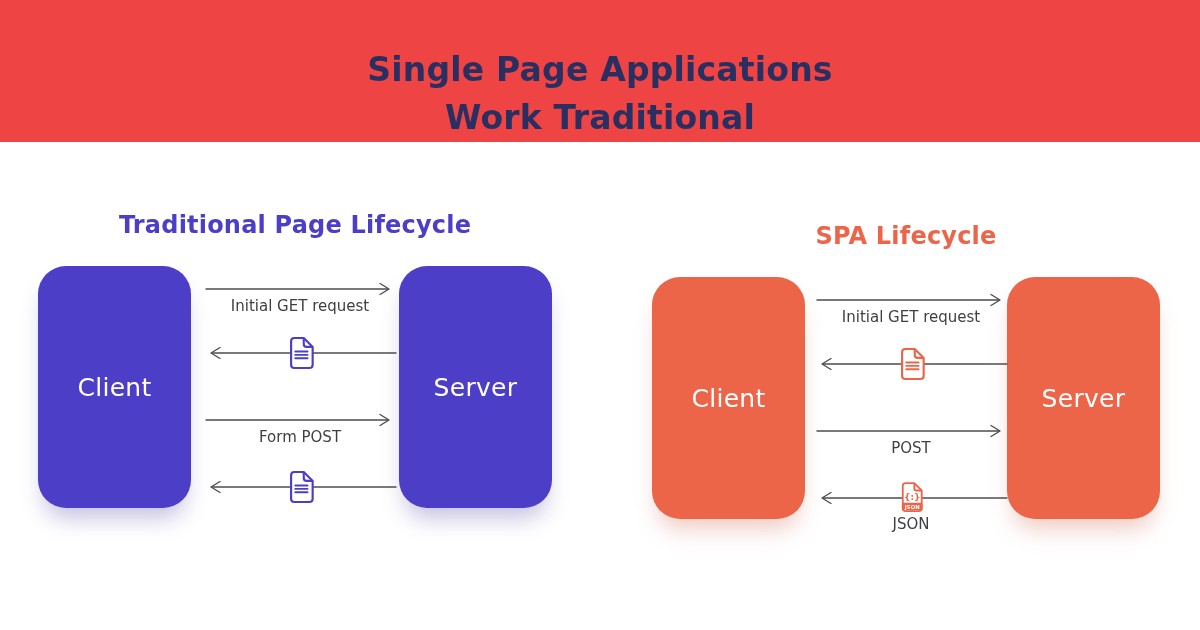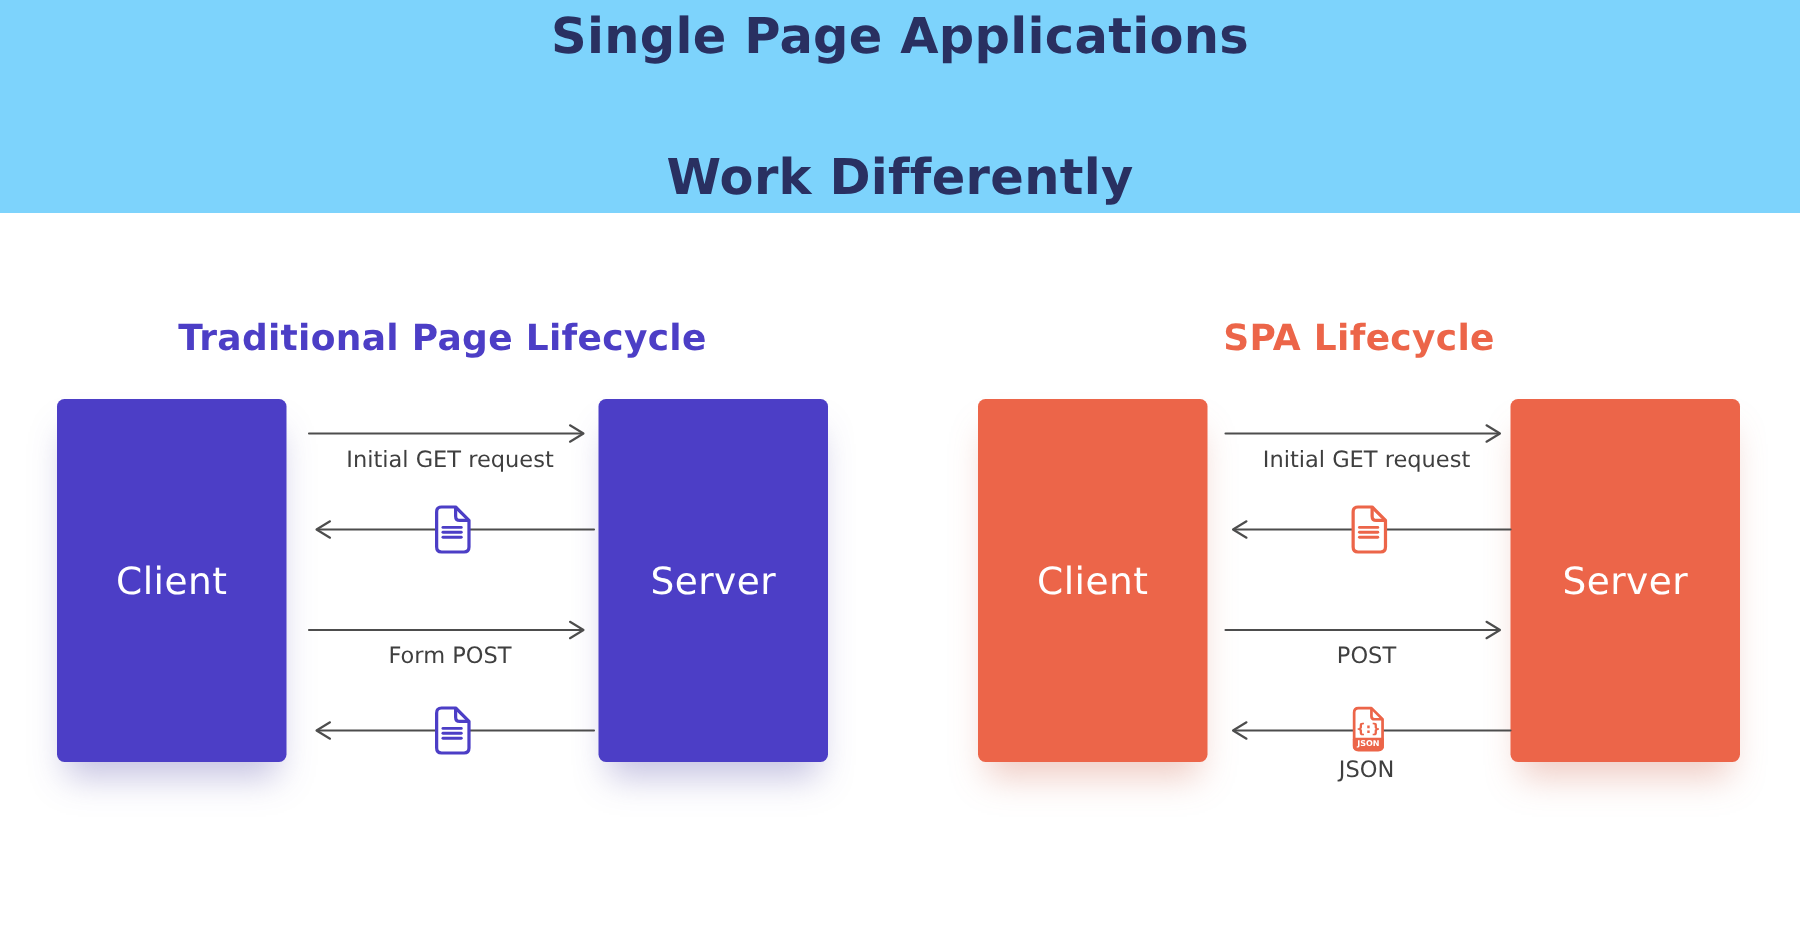--- a/index.html
+++ b/index.html
@@ -6,46 +6,46 @@
   .canvas{
     position:relative;
     width:1200px;height:630px;
     background:#ffffff;
     overflow:hidden;
     font-family:"DejaVu Sans","Liberation Sans",sans-serif;
   }
   
   .header{
     position:absolute;left:0;top:0;width:1200px;height:142px;
-    background:#7dd3fc;
-    display:flex;flex-direction:column;align-items:center;justify-content:space-between;gap:13px;
+    background:#ef4444;
+    display:flex;flex-direction:column;align-items:center;justify-content:flex-end;
   }
   .header .title-line{
     color:#293061;
     font-size:33px;
     font-weight:bold;
     line-height:48px;
     letter-spacing:.2px;
     text-align:center;
   }
   
   .diagram{position:absolute;top:205px;height:340px;}
   .diagram-left{left:38px;width:514px;}
-  .diagram-right{left:652px;width:508px;}
+  .diagram-right{left:652px;width:508px;margin-top:11px;}
   .diagram-title{
     position:absolute;top:6px;left:0;right:0;margin:0;
     text-align:center;
     font-size:24px;font-weight:bold;letter-spacing:.2px;
   }
   .diagram-left .diagram-title{color:#4c3ec6;}
   .diagram-right .diagram-title{color:#ec6549;}
 
   .box{
     position:absolute;top:61px;width:153px;height:242px;
-    border-radius:5px;
+    border-radius:28px;
     color:#ffffff;
     display:flex;align-items:center;justify-content:center;
     font-size:25px;letter-spacing:.3px;
   }
   .box.client{left:0;}
   .box.server{right:0;text-align:right;}
   .purple-box{background:#4c3ec6;box-shadow:0 16px 22px -6px rgba(90,80,170,.35);}
   .orange-box{background:#ec6549;box-shadow:0 16px 22px -6px rgba(210,110,85,.35);}
 
   
@@ -70,21 +70,21 @@
   .doc-icon-row4{top:203px;}
   .json-icon{position:absolute;left:50%;transform:translateX(-50%);width:28px;height:35px;top:203px;}
 </style>
 </head>
 <body>
 
 <div class="canvas">
 
   <div class="header">
     <div class="title-line">Single Page Applications</div>
-    <div class="title-line">Work Differently</div>
+    <div class="title-line">Work Traditional</div>
   </div>
 
   <section class="diagram diagram-left">
     <h2 class="diagram-title">Traditional Page Lifecycle</h2>
 
     <div class="box client purple-box">Client</div>
     <div class="box server purple-box">Server</div>
 
     <div class="flows">
 

